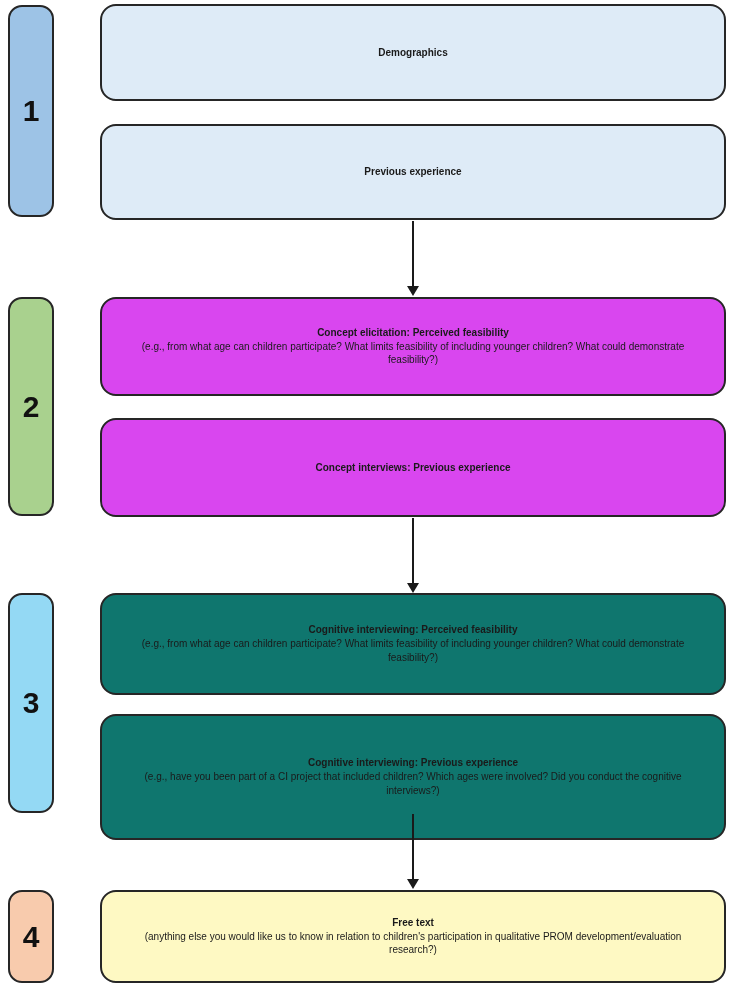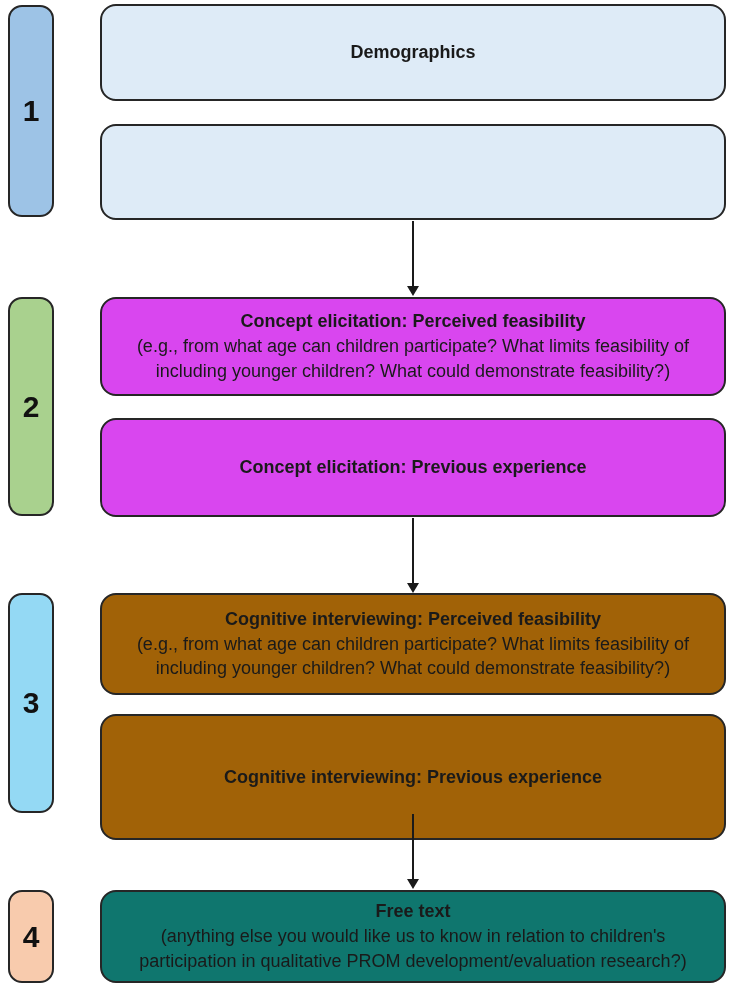--- a/index.html
+++ b/index.html
@@ -41,28 +41,28 @@
     width: 626px;
     box-sizing: border-box;
     border: 2px solid #262626;
     border-radius: 16px;
     display: flex;
     flex-direction: column;
     align-items: center;
     justify-content: center;
     text-align: center;
     padding: 6px 32px;
-    font-size: 18px;
+    font-size: 10px;
     line-height: 1.38;
   }
   .box .box-title { font-weight: bold; }
   .fill-blue   { background: #DEEBF7; }
   .fill-green  { background: #d946ef; }
-  .fill-cyan   { background: #a16207; }
-  .fill-peach  { background: #0f766e; }
+  .fill-cyan   { background: #0f766e; }
+  .fill-peach  { background: #fef9c3; }
 
   .box-1a { top: 4px;   height: 97px;  }
   .box-1b { top: 124px; height: 96px;  }
   .box-2a { top: 297px; height: 99px;  }
   .box-2b { top: 418px; height: 99px;  }
   .box-3a { top: 593px; height: 102px; }
   .box-3b { top: 714px; height: 126px;  }
   .box-4  { top: 890px; height: 93px;  }
 
   .arrow-line {
@@ -102,42 +102,44 @@
     <span>3</span>
   </div>
   <div class="badge badge-4">
     <span>4</span>
   </div>
 
   <div class="box fill-blue box-1a">
     <div class="box-title">Demographics</div>
   </div>
   <div class="box fill-blue box-1b">
+    <div class="box-title">Previous experience</div>
   </div>
 
   <div class="arrow-line line-1"></div>
   <div class="arrow-head head-1"></div>
 
   <div class="box fill-green box-2a">
     <div class="box-title">Concept elicitation: Perceived feasibility</div>
     <div class="box-body">(e.g., from what age can children participate? What limits feasibility of including younger children? What could demonstrate feasibility?)</div>
   </div>
   <div class="box fill-green box-2b">
-    <div class="box-title">Concept elicitation: Previous experience</div>
+    <div class="box-title">Concept interviews: Previous experience</div>
   </div>
 
   <div class="arrow-line line-2"></div>
   <div class="arrow-head head-2"></div>
 
   <div class="box fill-cyan box-3a">
     <div class="box-title">Cognitive interviewing: Perceived feasibility</div>
     <div class="box-body">(e.g., from what age can children participate? What limits feasibility of including younger children? What could demonstrate feasibility?)</div>
   </div>
   <div class="box fill-cyan box-3b">
     <div class="box-title">Cognitive interviewing: Previous experience</div>
+    <div class="box-body">(e.g., have you been part of a CI project that included children? Which ages were involved? Did you conduct the cognitive interviews?)</div>
   </div>
 
   <div class="arrow-line line-3"></div>
   <div class="arrow-head head-3"></div>
 
   <div class="box fill-peach box-4">
     <div class="box-title">Free text</div>
     <div class="box-body">(anything else you would like us to know in relation to children's participation in qualitative PROM development/evaluation research?)</div>
   </div>
 

